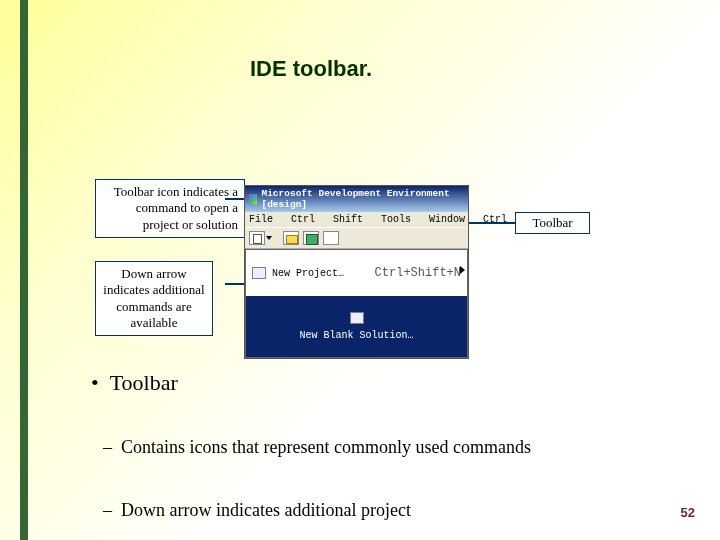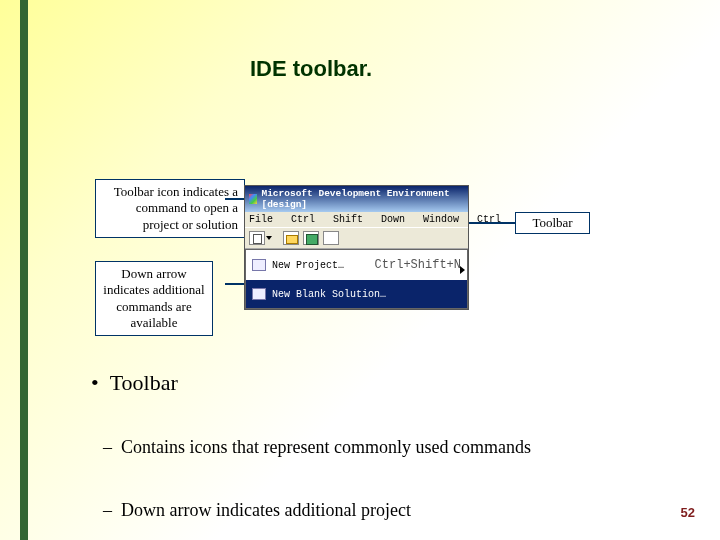--- a/index.html
+++ b/index.html
@@ -110,24 +110,24 @@
   .ide-btn .arrow {
     position:absolute; right:-8px; top:4px; width:0; height:0;
     border-left:3px solid transparent; border-right:3px solid transparent;
     border-top:4px solid #000;
   }
   .ide-dropdown {
     background:#fff; border:1px solid #666; margin: 0; padding:0;
     font-size: 10px;
   }
   .ide-dd-item {
-    display:flex; align-items:center; gap:6px; padding:8px 6px;
+    display:flex; align-items:center; gap:6px; padding:16px 6px;
   }
   .ide-dd-item .ico { width:14px; height:12px; background:#eef; border:1px solid #77a; }
-  .ide-dd-item.sel { background:#0a246a; color:#fff; }
+  .ide-dd-item.sel { background:#0a246a; color:#fff;flex-direction:column; }
   .ide-dd-item .shortcut { margin-left:auto; color:#555; font-size:12px; }
   .cursor-tri {
     position:absolute; left:460px; top:266px; width:0;height:0;
     border-left:5px solid #000; border-top:4px solid transparent; border-bottom:4px solid transparent;
   }
 
   .bullets {
     position: absolute;
     left: 75px;
     top: 370px;
@@ -165,21 +165,21 @@
 
 <div class="ide">
   <div class="ide-title">
     <span class="logo"></span>
     <span>Microsoft Development Environment [design]</span>
   </div>
   <div class="ide-menu">
     <span>File</span>
     <span>Ctrl</span>
     <span>Shift</span>
-    <span>Down</span>
+    <span>Tools</span>
     <span>Window</span>
     <span>Ctrl</span>
   </div>
   <div class="ide-toolbar">
     <div class="ide-btn doc">
       <span class="arrow"></span>
     </div>
     <div style="width:10px"></div>
     <div class="ide-btn folder"></div>
     <div class="ide-btn save"></div>

